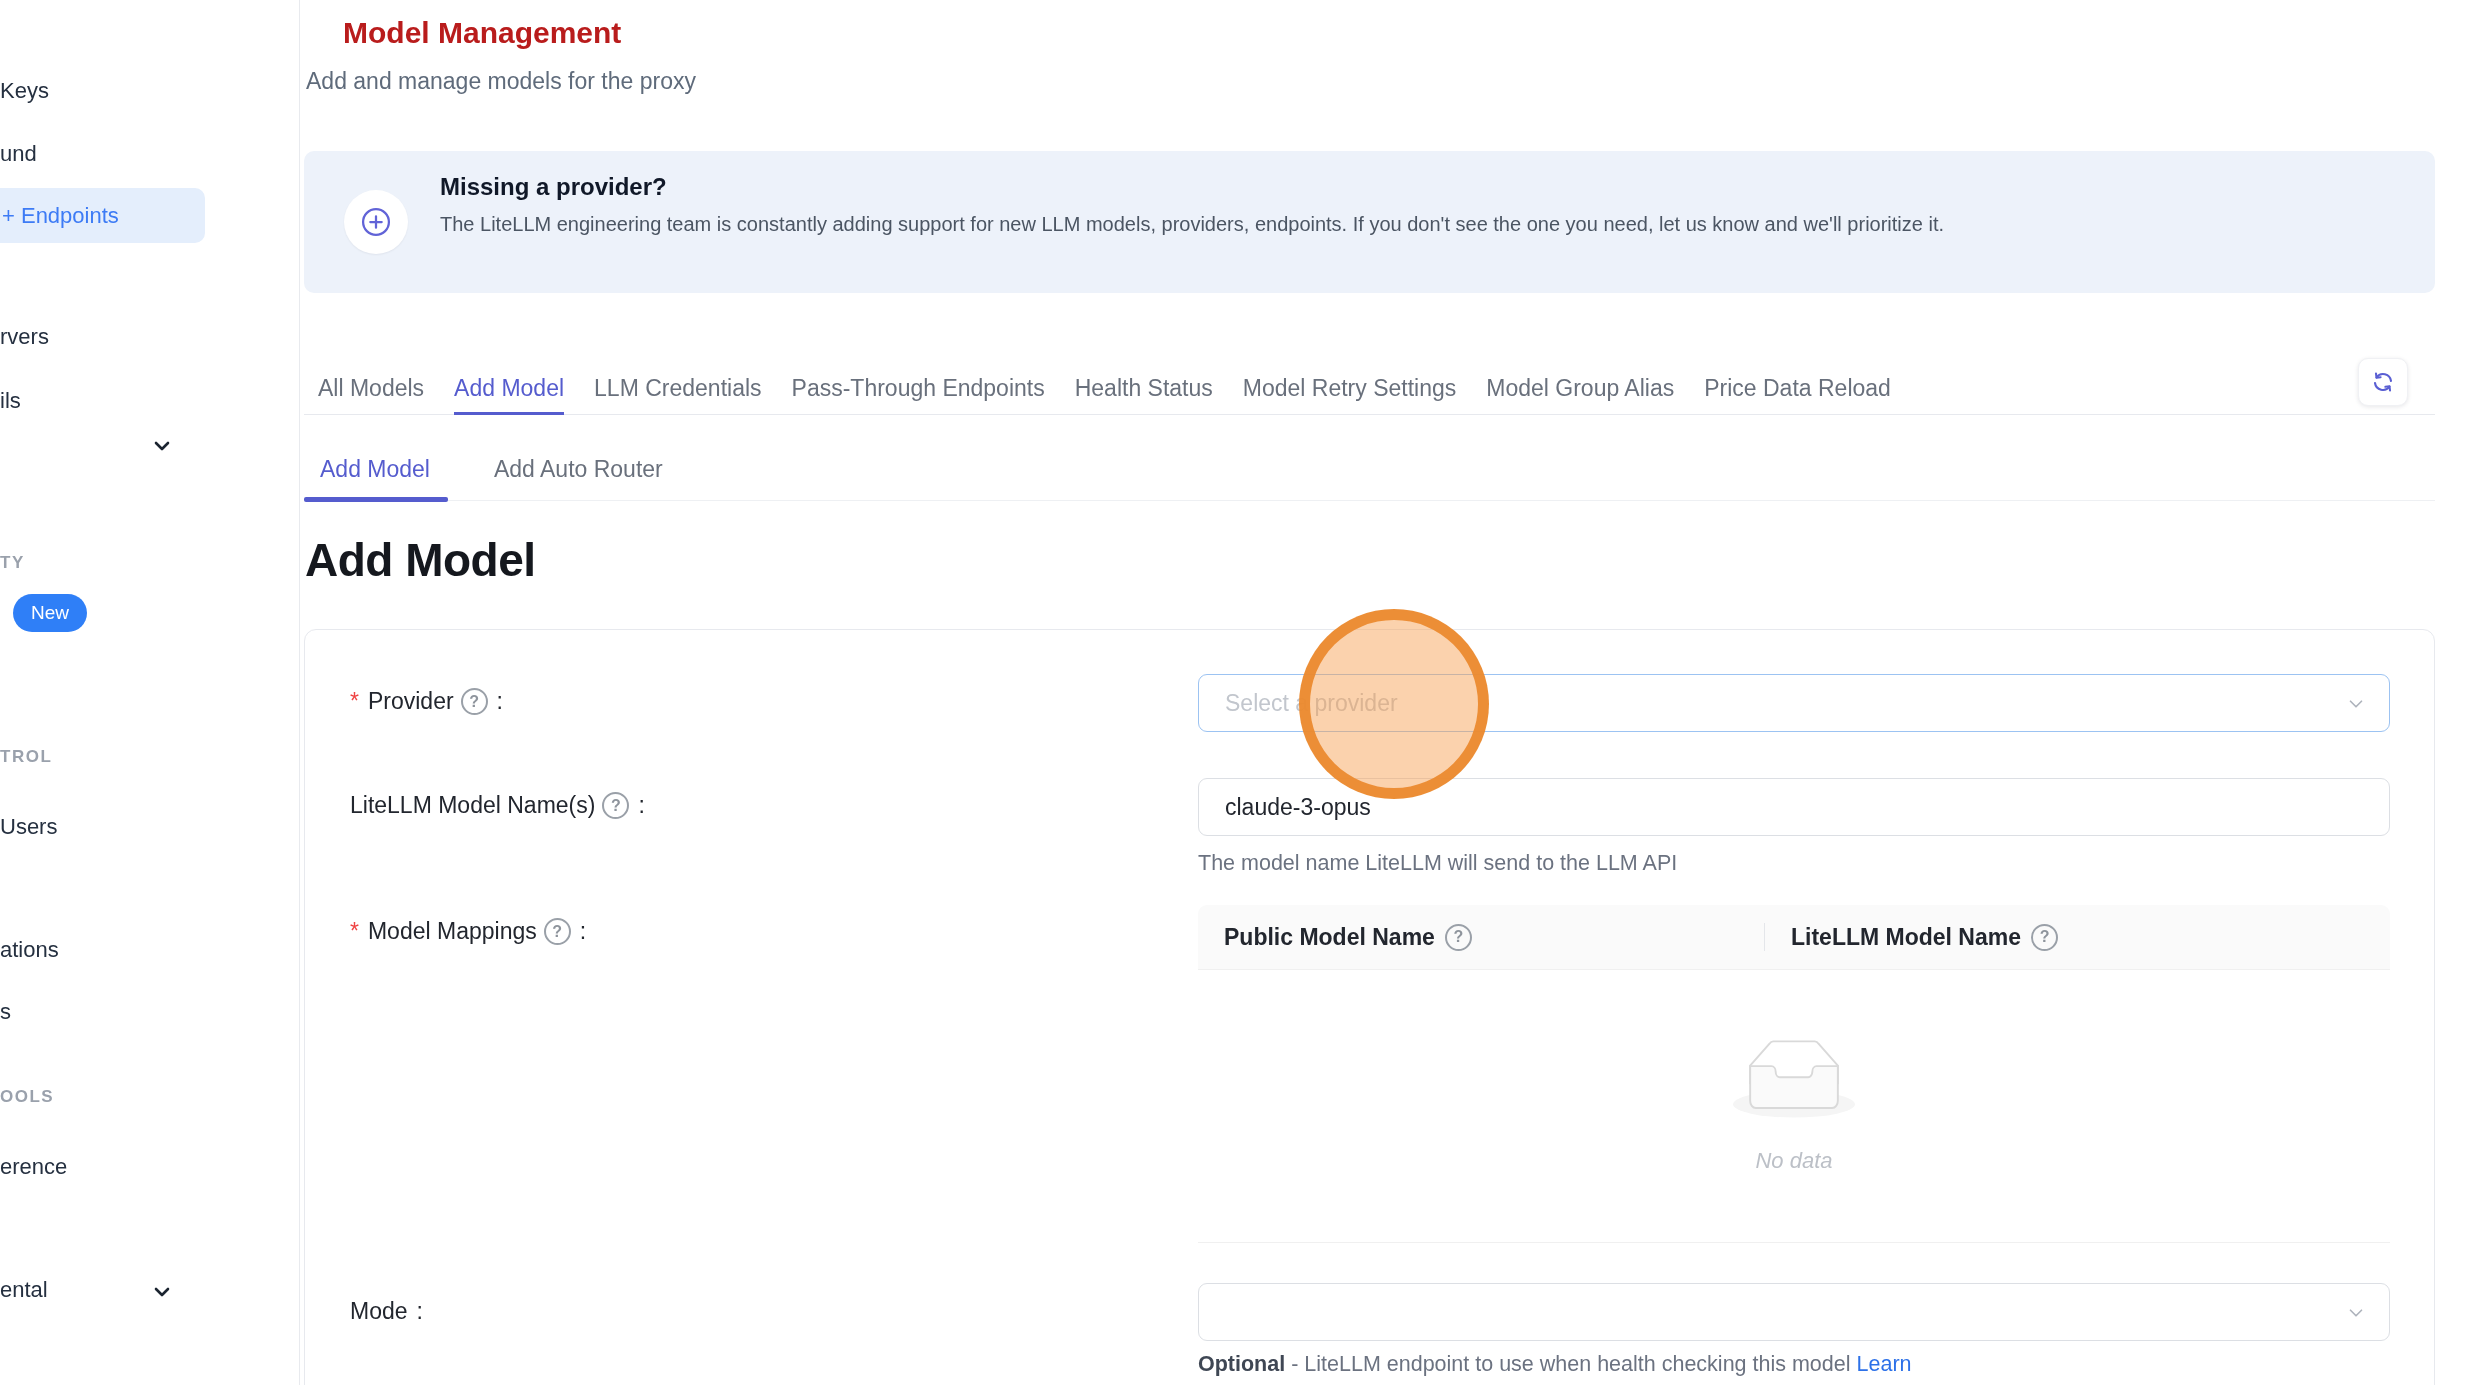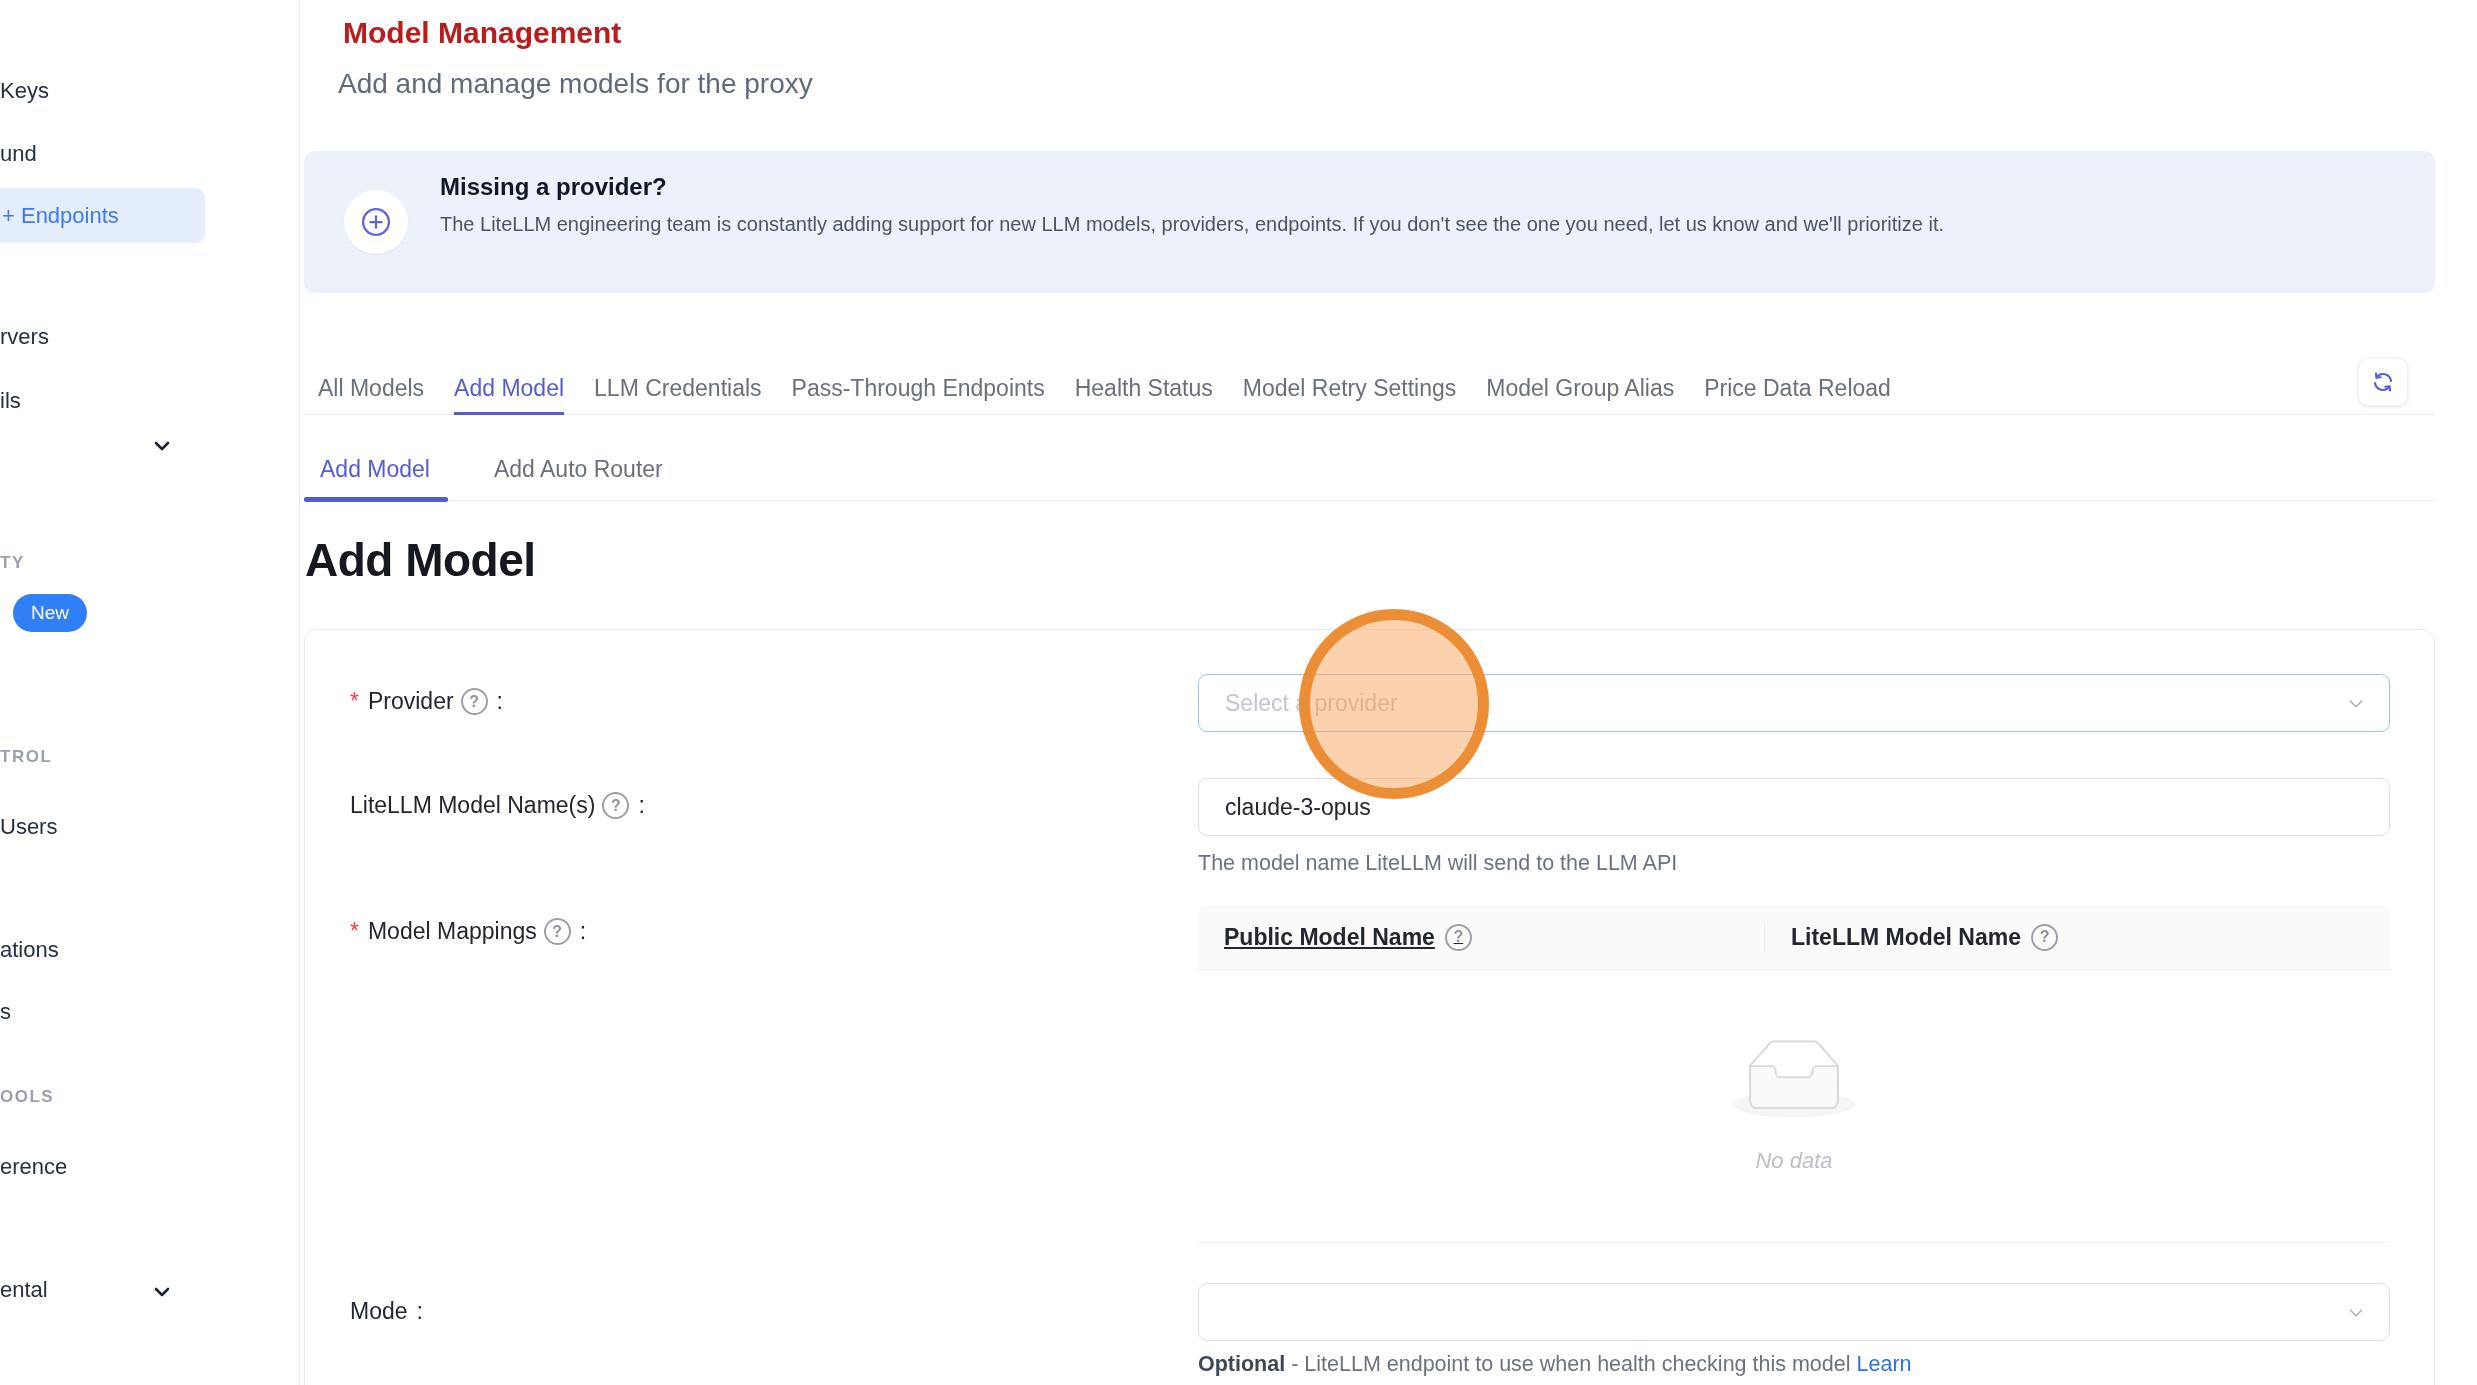--- a/index.html
+++ b/index.html
@@ -15,21 +15,21 @@
   .side-active-pill { position:absolute; left:-48px; top:188px; width:253px; height:55px;
     background:#e4eefc; border-radius:10px; display:flex; align-items:center; padding-left:50px;
     font-size:22px; color:#3d7bf5; cursor:pointer; }
   .new-badge { position:absolute; left:13px; top:594px; height:38px; padding:0 18px;
     background:#2f7ff7; color:#fff; border-radius:19px; font-size:19px; font-weight:500;
     display:flex; align-items:center; }
   .side-chev { position:absolute; width:24px; height:24px; color:#1b2430; }
 
   
   .page-title { position:absolute; left:306px; top:16px; font-size:30px; font-weight:700; color:#b91c1c;margin-left:37px; }
-  .page-sub { position:absolute; left:306px; top:68px; font-size:28px; color:#5f6b7b;margin-left:32px; }
+  .page-sub { position:absolute; left:306px; top:68px; font-size:23px; color:#5f6b7b; }
 
   
   .banner { position:absolute; left:304px; top:151px; width:2131px; height:142px;
     background:#edf2fa; border-radius:10px; }
   .banner-ic { position:absolute; left:40px; top:39px; width:64px; height:64px; background:#fff;
     border-radius:50%; display:flex; align-items:center; justify-content:center;
     box-shadow:0 1px 2px rgba(16,24,40,.06); }
   .banner-title { position:absolute; left:136px; top:22px; font-size:24px; font-weight:700; color:#101828; }
   .banner-body { position:absolute; left:136px; top:60px; width:1560px; font-size:20px;
     line-height:1.33; color:#4b5563; }
@@ -77,21 +77,21 @@
     border:1.5px solid #dcdfe4; border-radius:9px; padding:0 26px; font-size:23px; color:#22262e;
     font-family:"Liberation Sans","DejaVu Sans",sans-serif; background:#fff; }
   .help { position:absolute; left:1198px; font-size:21.5px; color:#6b7280; }
 
   
   .mtable { position:absolute; left:1198px; top:905px; width:1192px; }
   .mthead { height:65px; background:#fafafa; border-radius:9px 9px 0 0; display:flex; align-items:center;
     border-bottom:1px solid #f0f0f0; }
   .th { font-size:23px; font-weight:700; color:#22262e; display:flex; align-items:center; gap:10px;
     padding-left:26px; }
-  .th1 { width:566px;text-decoration:underline; }
+  .th1 { width:566px; }
   .th-div { width:1px; height:28px; background:#e4e6ea; }
   .mtbody { height:273px; border-bottom:1px solid #f0f0f0; display:flex; flex-direction:column;
     align-items:center; justify-content:center; }
   .nodata { font-size:22px; color:#bcc0c7; margin-top:26px;font-style:italic; }
 
   .learn { color:#2d71e8; font-weight:500; cursor:pointer; }
   .help-bold { font-weight:700; color:#3f4754; }
 
   
   .highlight { position:absolute; left:1299px; top:609px; width:190px; height:190px;

